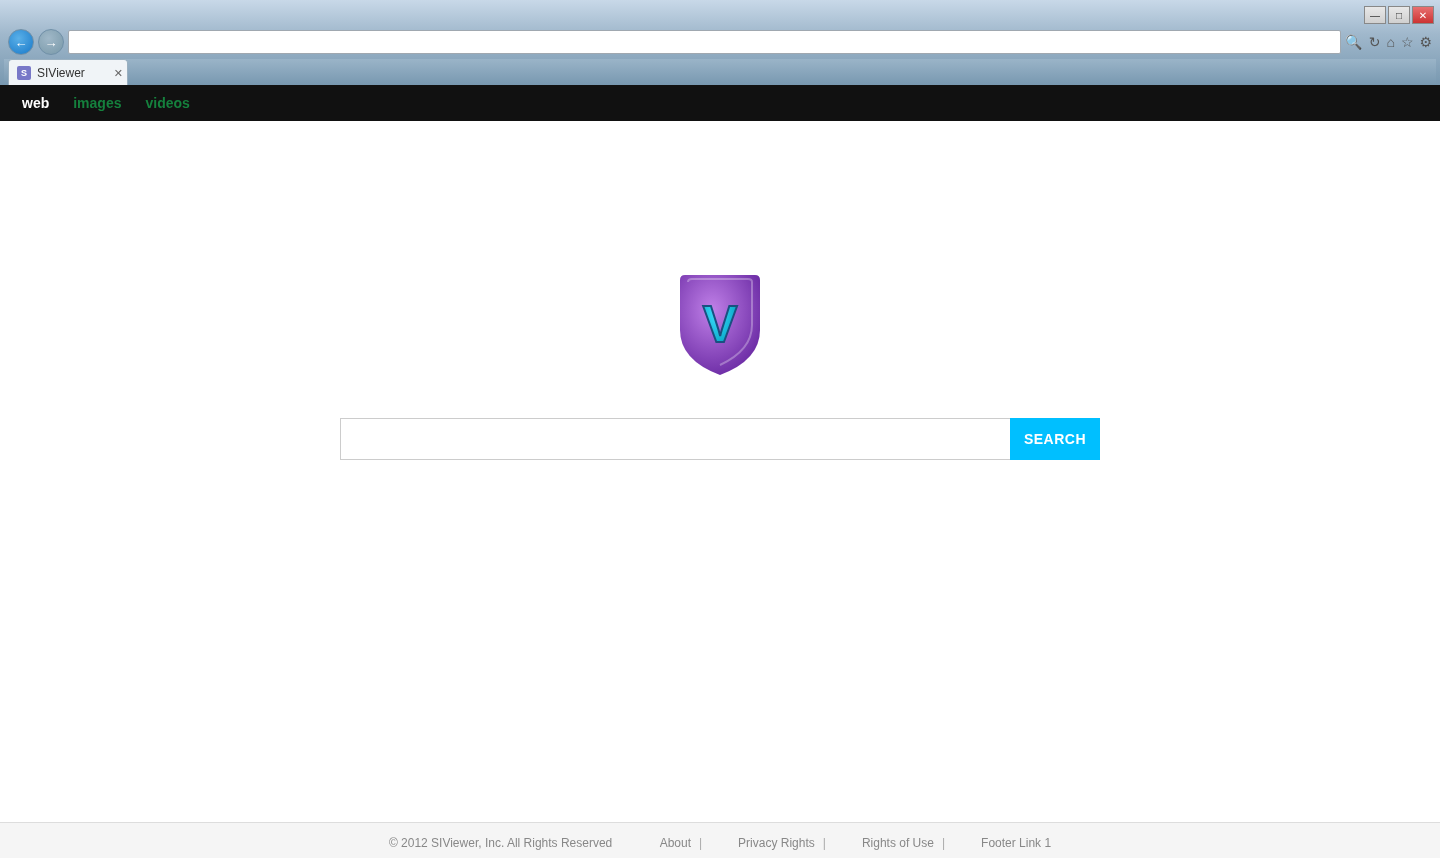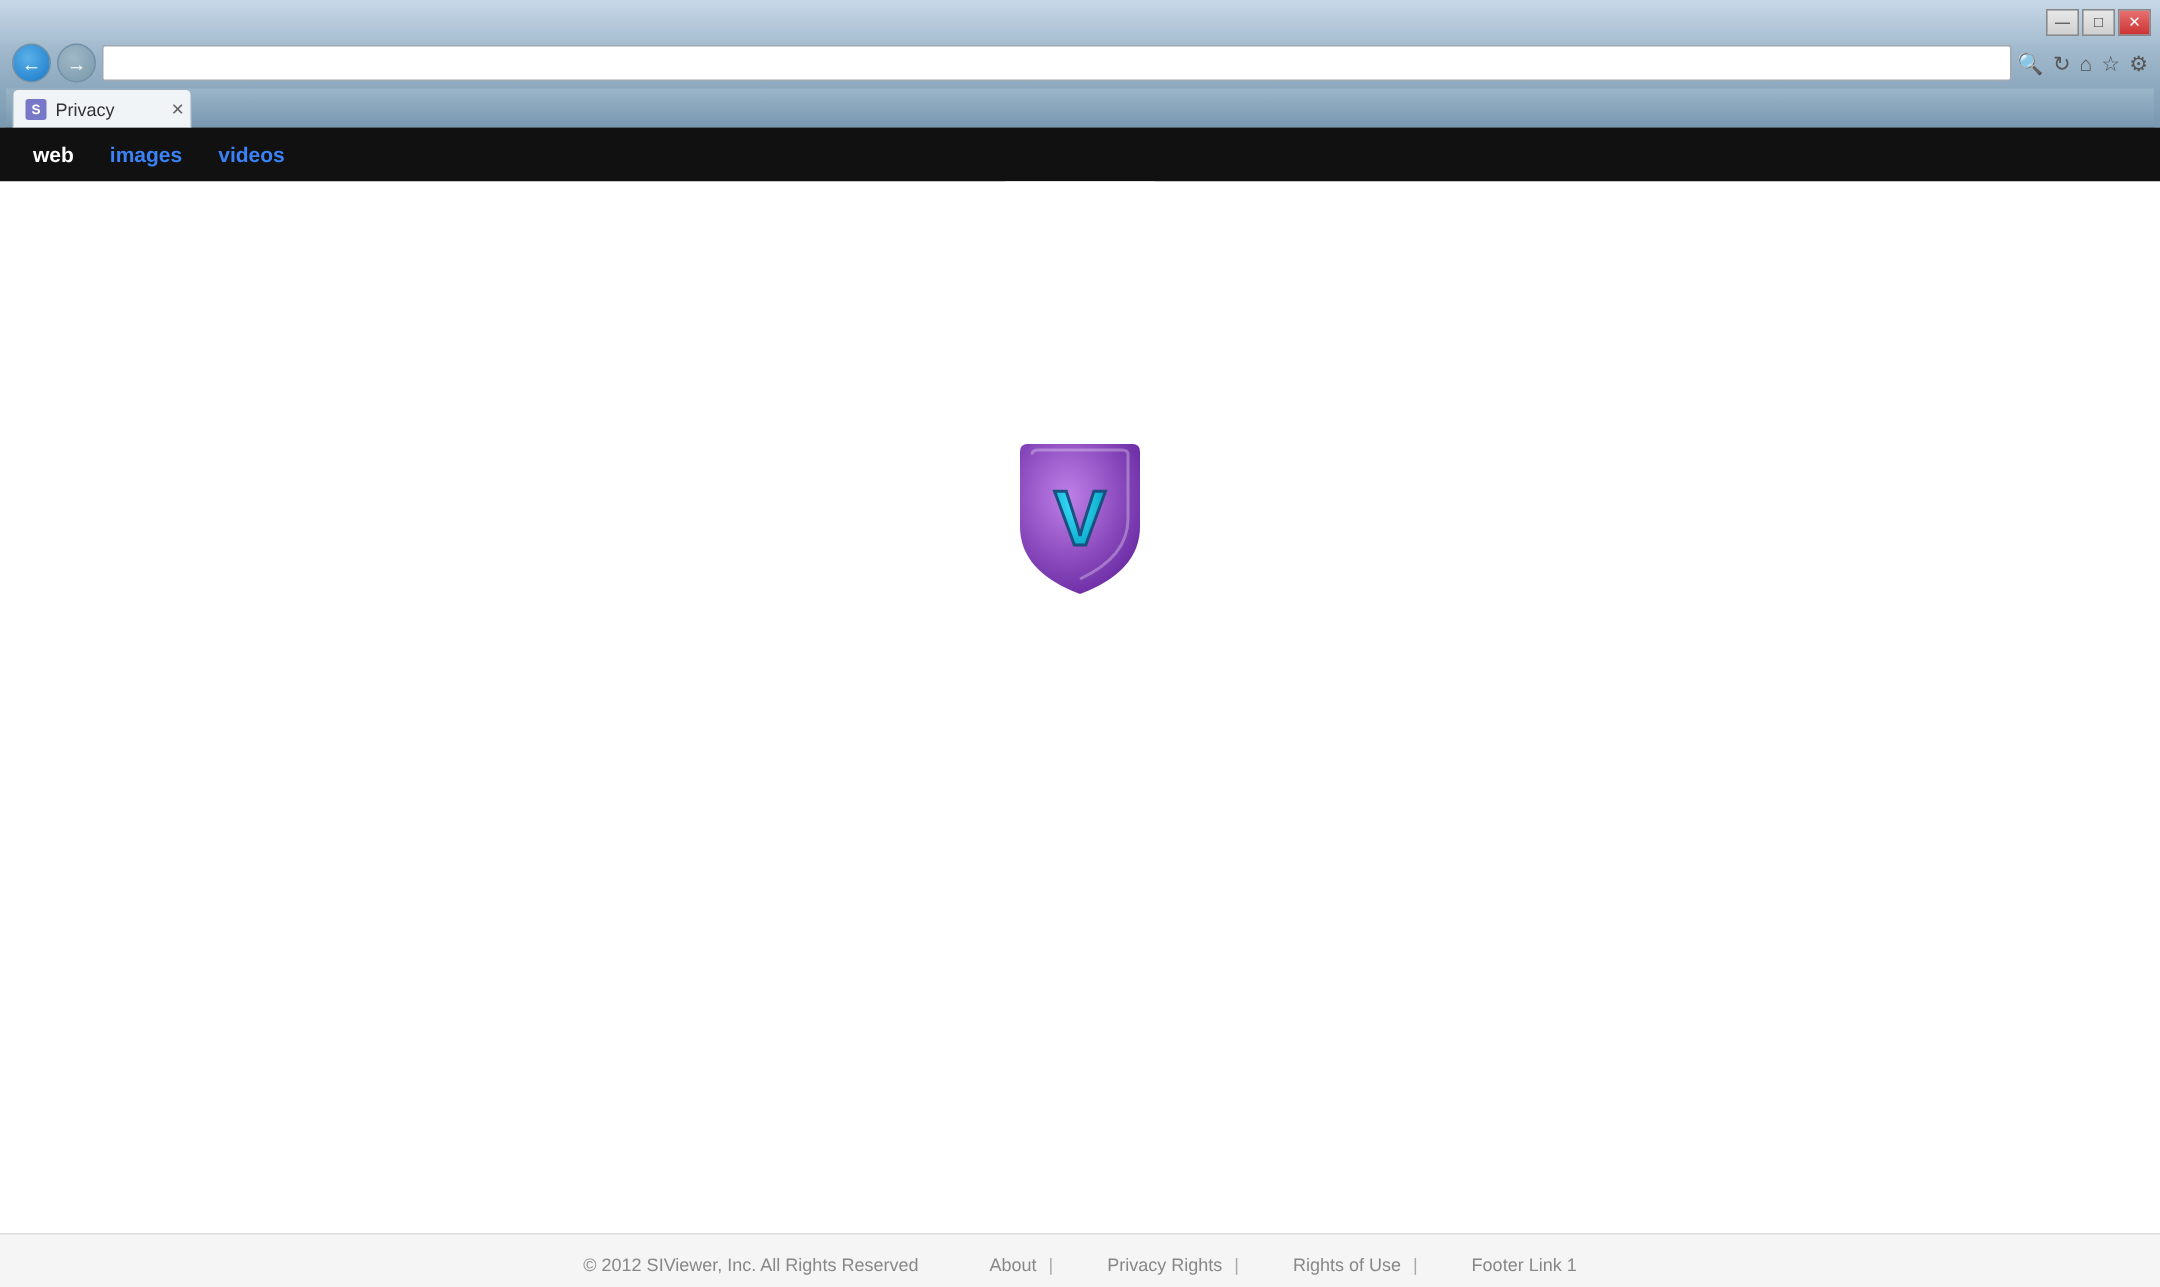--- a/index.html
+++ b/index.html
@@ -145,21 +145,21 @@
       padding: 0 12px;
       font-size: 14px;
       font-weight: bold;
       color: #fff;
       cursor: pointer;
       height: 100%;
       display: flex;
       align-items: center;
     }
     .nav-item.active { color: #fff; }
-    .nav-item.cyan { color: #3b82f6; justify-content: flex-end; }
+    .nav-item.cyan { color: #15803d; justify-content: flex-end; }
 
     
     .main-content {
       background: #fff;
       display: flex;
       flex-direction: column;
       align-items: center;
       justify-content: center;
       padding-top: 80px;
       flex: 1;
@@ -267,21 +267,21 @@
       <span class="toolbar-icon">↻</span>
       <span class="toolbar-icon">⌂</span>
       <span class="toolbar-icon">☆</span>
       <span class="toolbar-icon">⚙</span>
     </div>
   </div>
 
   <div class="tab-bar">
     <div class="tab">
       <span class="tab-favicon">S</span>
-      <span>Privacy</span>
+      <span>SIViewer</span>
       <span class="tab-close">✕</span>
     </div>
   </div>
 </div>
 
 <div class="nav-bar">
   <div class="nav-item active">
     <span>web</span>
   </div>
   <div class="nav-item cyan">
@@ -312,20 +312,26 @@
 
           <path d="M10,10 Q10,5 15,5 L85,5 Q90,5 90,10 L90,60 Q90,90 50,105 Q10,90 10,60 Z" fill="url(#shieldGrad)"></path>
 
           <path d="M18,12 Q18,9 22,9 L78,9 Q82,9 82,12 L82,55 Q82,80 50,95" fill="none" stroke="rgba(255,255,255,0.3)" stroke-width="2"></path>
 
           <text x="50" y="72" font-size="52" font-weight="900" font-family="Arial Black, sans-serif" fill="url(#vGrad)" text-anchor="middle" stroke="#1a5080" stroke-width="2">V</text>
         </svg>
       </div>
     </div>
 
+    <div class="search-container">
+      <input class="search-input" type="text" style="">
+      <button class="search-button">
+        <span>SEARCH</span>
+      </button>
+    </div>
   </div>
 
   <div class="spacer"></div>
 
   <div class="footer">
     <span>© 2012 SIViewer, Inc. All Rights Reserved</span>
     <span class="separator">&nbsp;</span>
     <a>About</a>
     <span class="separator">|</span>
     <a>Privacy Rights</a>

